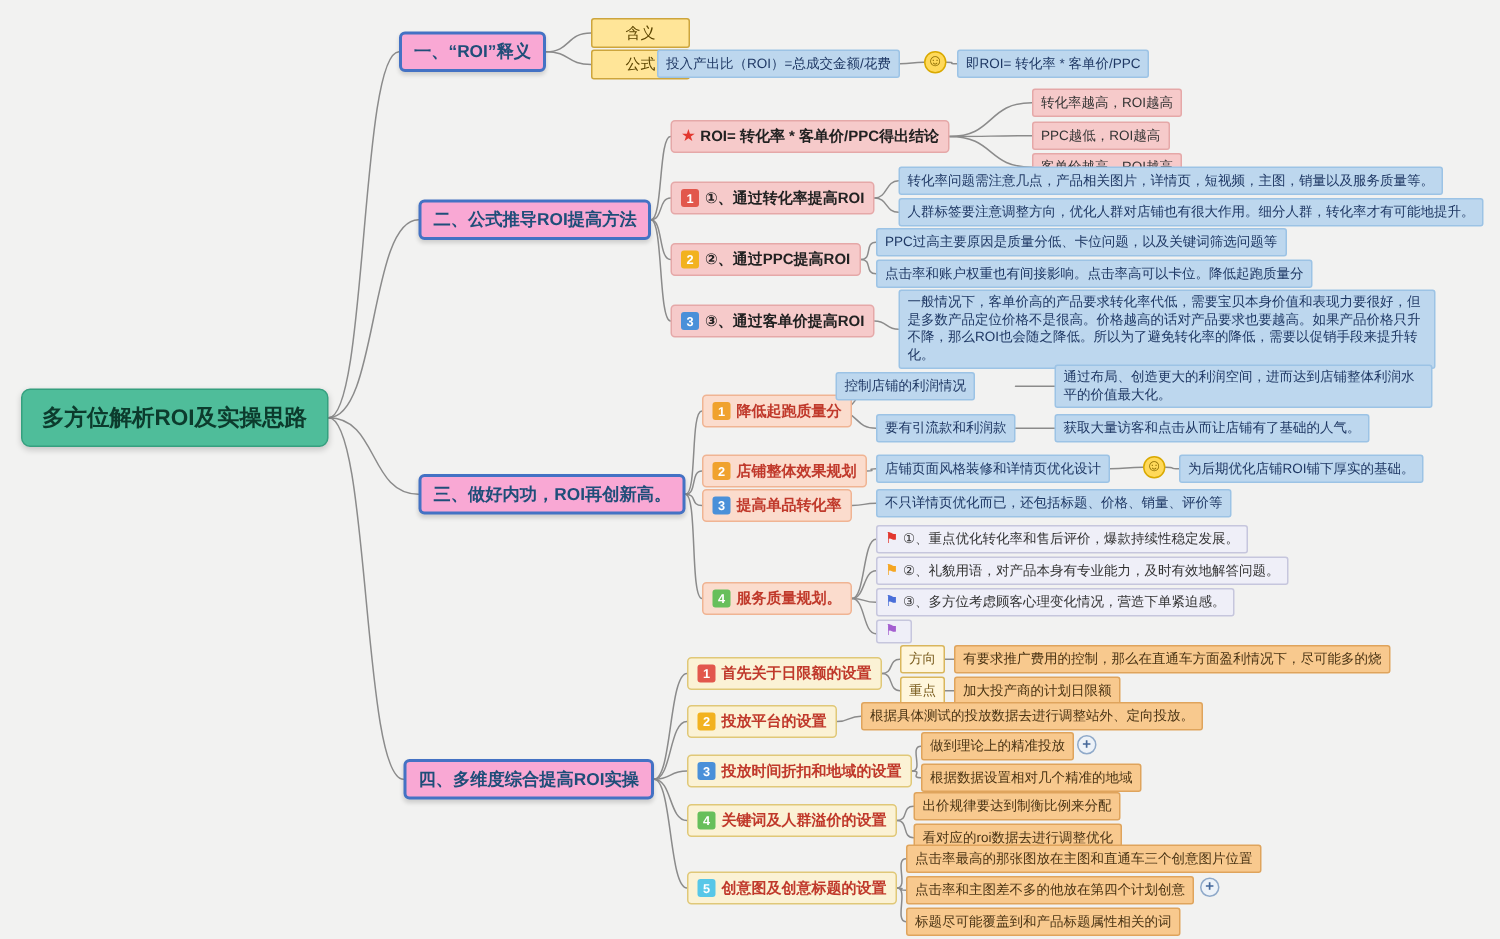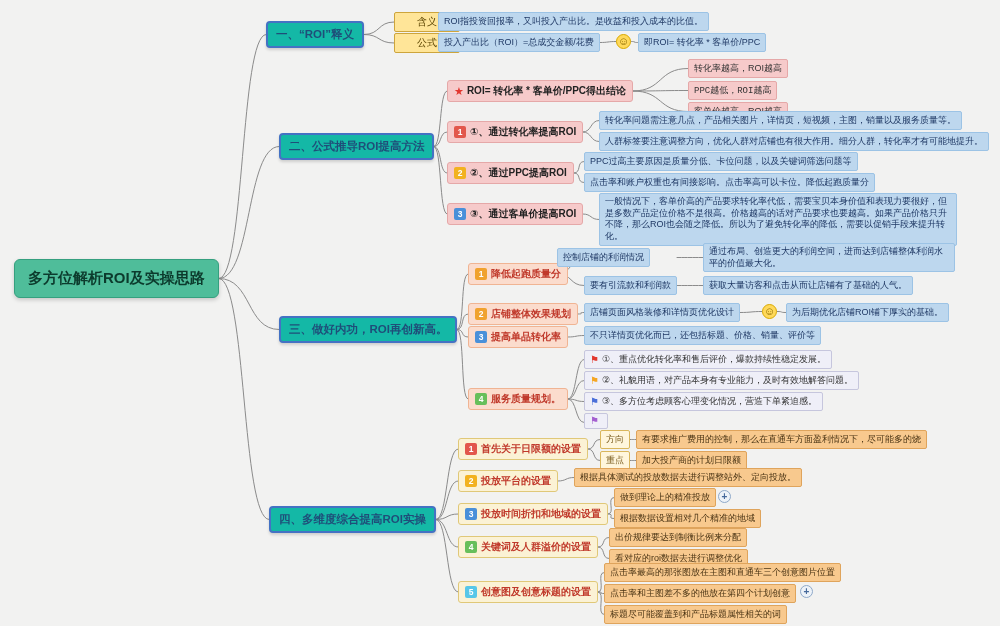--- a/index.html
+++ b/index.html
@@ -5,21 +5,21 @@
   html,body{margin:0;padding:0;background:#F2F2F1;}
   #mindmap{position:relative;width:1000px;height:626px;background:#F2F2F1;overflow:hidden;
            font-family:"Liberation Sans","DejaVu Sans",sans-serif;}
   #edges-svg{position:absolute;left:0;top:0;z-index:0;}
   #nodes-layer{position:absolute;left:0;top:0;width:100%;height:100%;z-index:1;}
   .node{position:absolute;display:flex;align-items:center;box-sizing:border-box;white-space:nowrap;}
   .txt{display:inline;}
   .wrap{white-space:normal;line-height:1.3;}
   .root-node{background:#4FBD9A;border:1px solid #35A07F;color:#0C3B2D;font-weight:bold;font-size:15px;
              padding:9px 13px;border-radius:6px;box-shadow:0 2px 4px rgba(0,0,0,.18);}
-  .branch{background:#14b8a6;border:2px solid #4472C4;color:#1F4E79;font-weight:bold;font-size:11.5px;
+  .branch{background:#f9a8d4;border:2px solid #4472C4;color:#1F4E79;font-weight:bold;font-size:11.5px;
           padding:4px 8px;border-radius:4px;box-shadow:0 2px 3px rgba(0,0,0,.15);align-items:center;}
   .leaf-blue{background:#BDD7EE;border:1px solid #9CC3E5;color:#1F3864;font-size:9px;padding:2px 5px;border-radius:2px;}
   .leaf-pink{background:#F6CACA;border:1px solid #E5A8A8;color:#333;font-size:9px;padding:2px 5px;border-radius:2px;}
   .topic-pink{background:#F6CACA;border:1px solid #E5A8A8;color:#222;font-weight:bold;font-size:10px;padding:3px 6px;border-radius:3px;}
   .topic-salmon{background:#FBDCCD;border:1px solid #F0B493;color:#C0392B;font-weight:bold;font-size:10px;padding:3px 6px;border-radius:3px;}
   .topic-cream{background:#FBF2D5;border:1px solid #E0C878;color:#C0392B;font-weight:bold;font-size:10px;padding:3px 6px;border-radius:3px;}
   .leaf-orange{background:#F8C98E;border:1px solid #DFA45C;color:#4A3414;font-size:9px;padding:2px 5px;border-radius:2px;}
   .tag-yellow{background:#FFE598;border:1px solid #CDA53C;color:#5C4500;font-size:10px;padding:2px 22px;border-radius:2px;}
   .tag-mini{background:#FFF6DC;border:1px solid #D9B65C;color:#7A5C1E;font-size:9px;padding:2px 5px;border-radius:2px;}
   .service-item{background:#EFEFF8;border:1px solid #C6C6DD;color:#333;font-size:9px;padding:2px 5px;border-radius:2px;}
@@ -96,23 +96,20 @@
   <div id="nodes-layer">
       <div id="n-root" class="node root-node" style="left: 14px; top: 259px;">
         <span class="txt">多方位解析ROI及实操思路</span>
       </div>
       <div id="n-b1" class="node branch" style="left: 266px; top: 21px;">
         <span class="txt">一、“ROI”释义</span>
       </div>
       <div id="n-t1" class="node tag-yellow" style="left: 394px; top: 12px;">
         <span class="txt">含义</span>
       </div>
-      <div id="n-l1" class="node leaf-blue" style="left: 438px; top: 12px;">
-        <span class="txt">ROI指投资回报率，又叫投入产出比。是收益和投入成本的比值。</span>
-      </div>
       <div id="n-t2" class="node tag-yellow" style="left: 394px; top: 33px;">
         <span class="txt">公式</span>
       </div>
       <div id="n-l2" class="node leaf-blue" style="left: 438px; top: 33px;">
         <span class="txt">投入产出比（ROI）=总成交金额/花费</span>
       </div>
       <div id="n-sm1" class="node smiley" style="left: 616px; top: 34px;">
         <span class="txt">☺</span>
       </div>
       <div id="n-l3" class="node leaf-blue" style="left: 638px; top: 33px;">
@@ -121,21 +118,21 @@
       <div id="n-b2" class="node branch" style="left: 279px; top: 133px;">
         <span class="txt">二、公式推导ROI提高方法</span>
       </div>
       <div id="n-s0" class="node topic-pink" style="left: 447px; top: 80px;">
         <span class="staricon">★</span>
         <span class="txt">ROI= 转化率 * 客单价/PPC得出结论</span>
       </div>
       <div id="n-c1" class="node leaf-pink" style="left: 688px; top: 59px;">
         <span class="txt">转化率越高，ROI越高</span>
       </div>
-      <div id="n-c2" class="node leaf-pink" style="left: 688px; top: 81px; font-family: Liberation Mono, monospace;">
+      <div id="n-c2" class="node leaf-pink" style="left: 688px; top: 81px;">
         <span class="txt">PPC越低，ROI越高</span>
       </div>
       <div id="n-c3" class="node leaf-pink" style="left: 688px; top: 102px;">
         <span class="txt">客单价越高，ROI越高</span>
       </div>
       <div id="n-tp1" class="node topic-pink" style="left: 447px; top: 121px;">
         <span class="badge" style="background: rgb(226, 87, 76);">1</span>
         <span class="txt">①、通过转化率提高ROI</span>
       </div>
       <div id="n-d2" class="node leaf-blue" style="left: 599px; top: 132px;">

